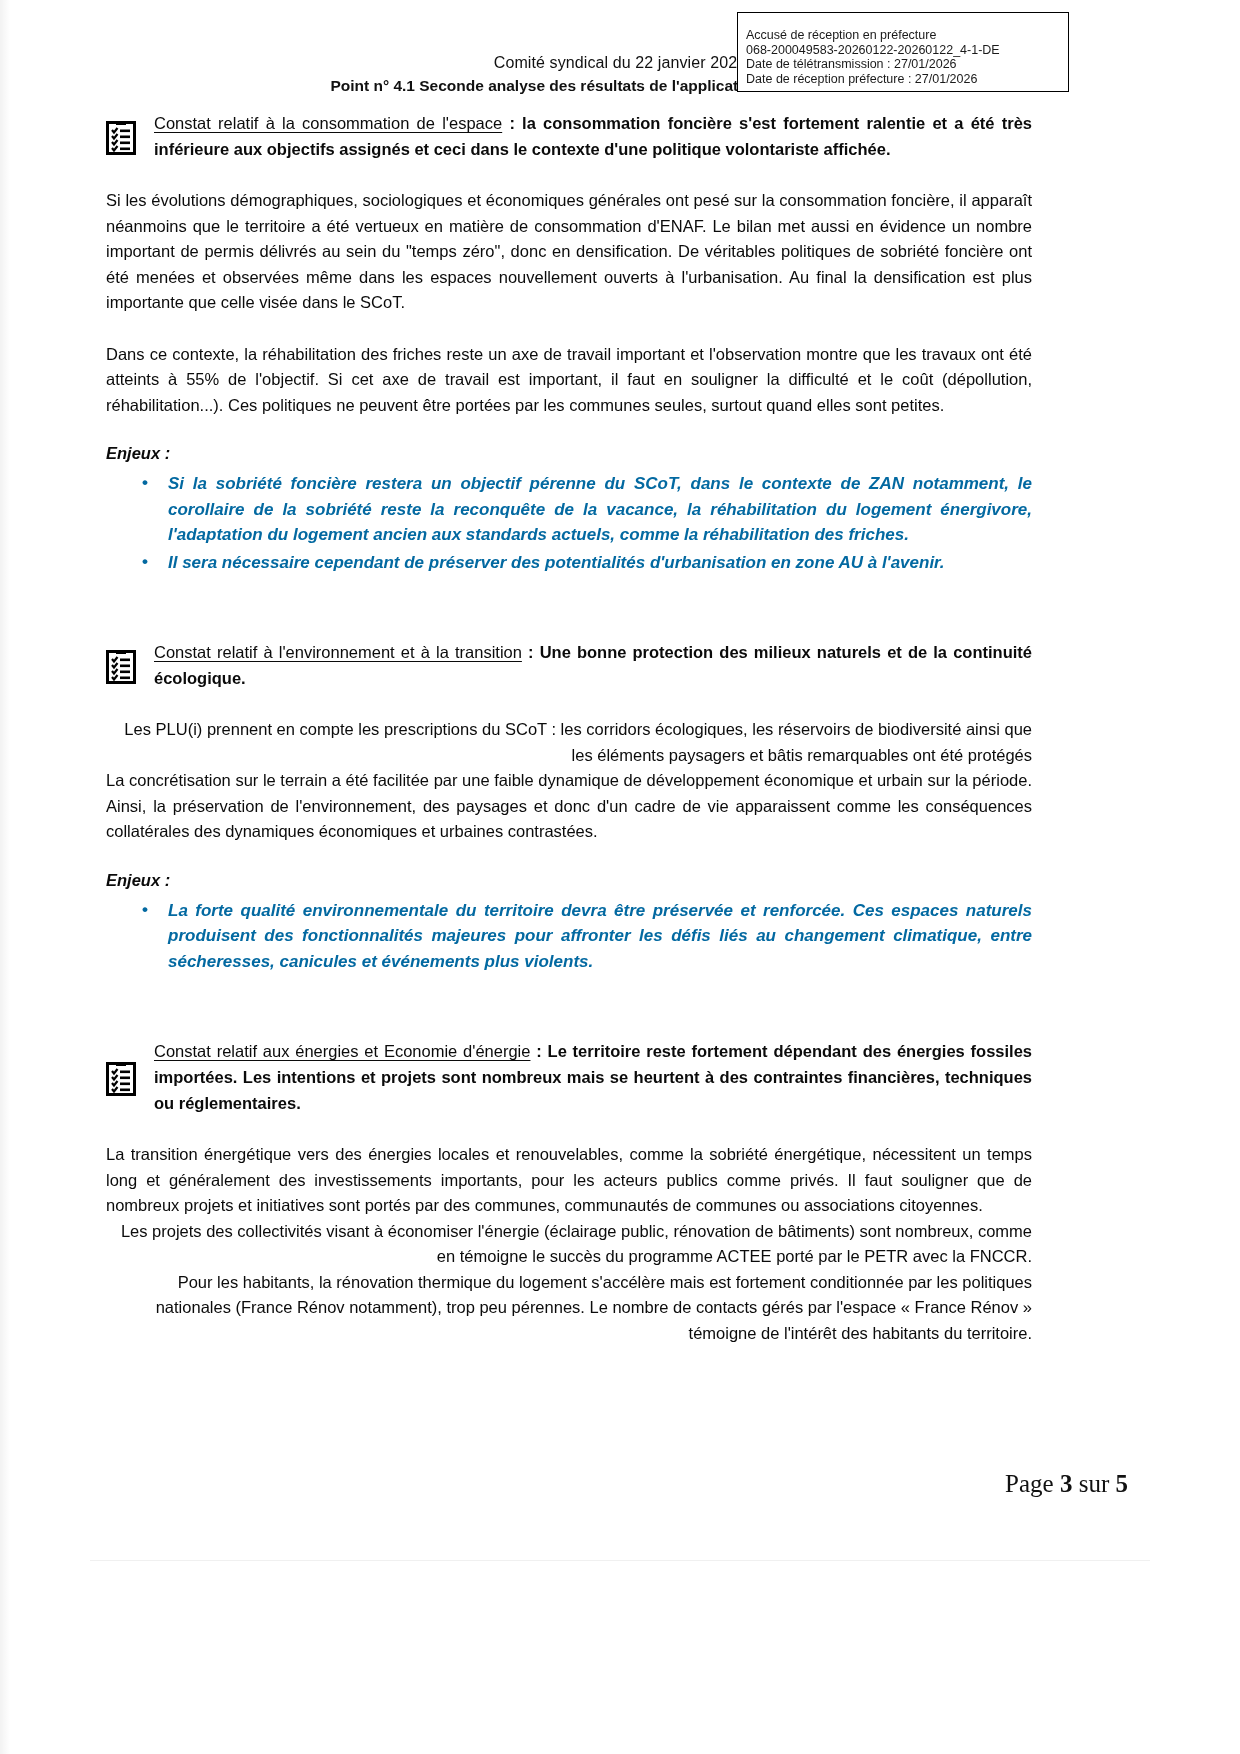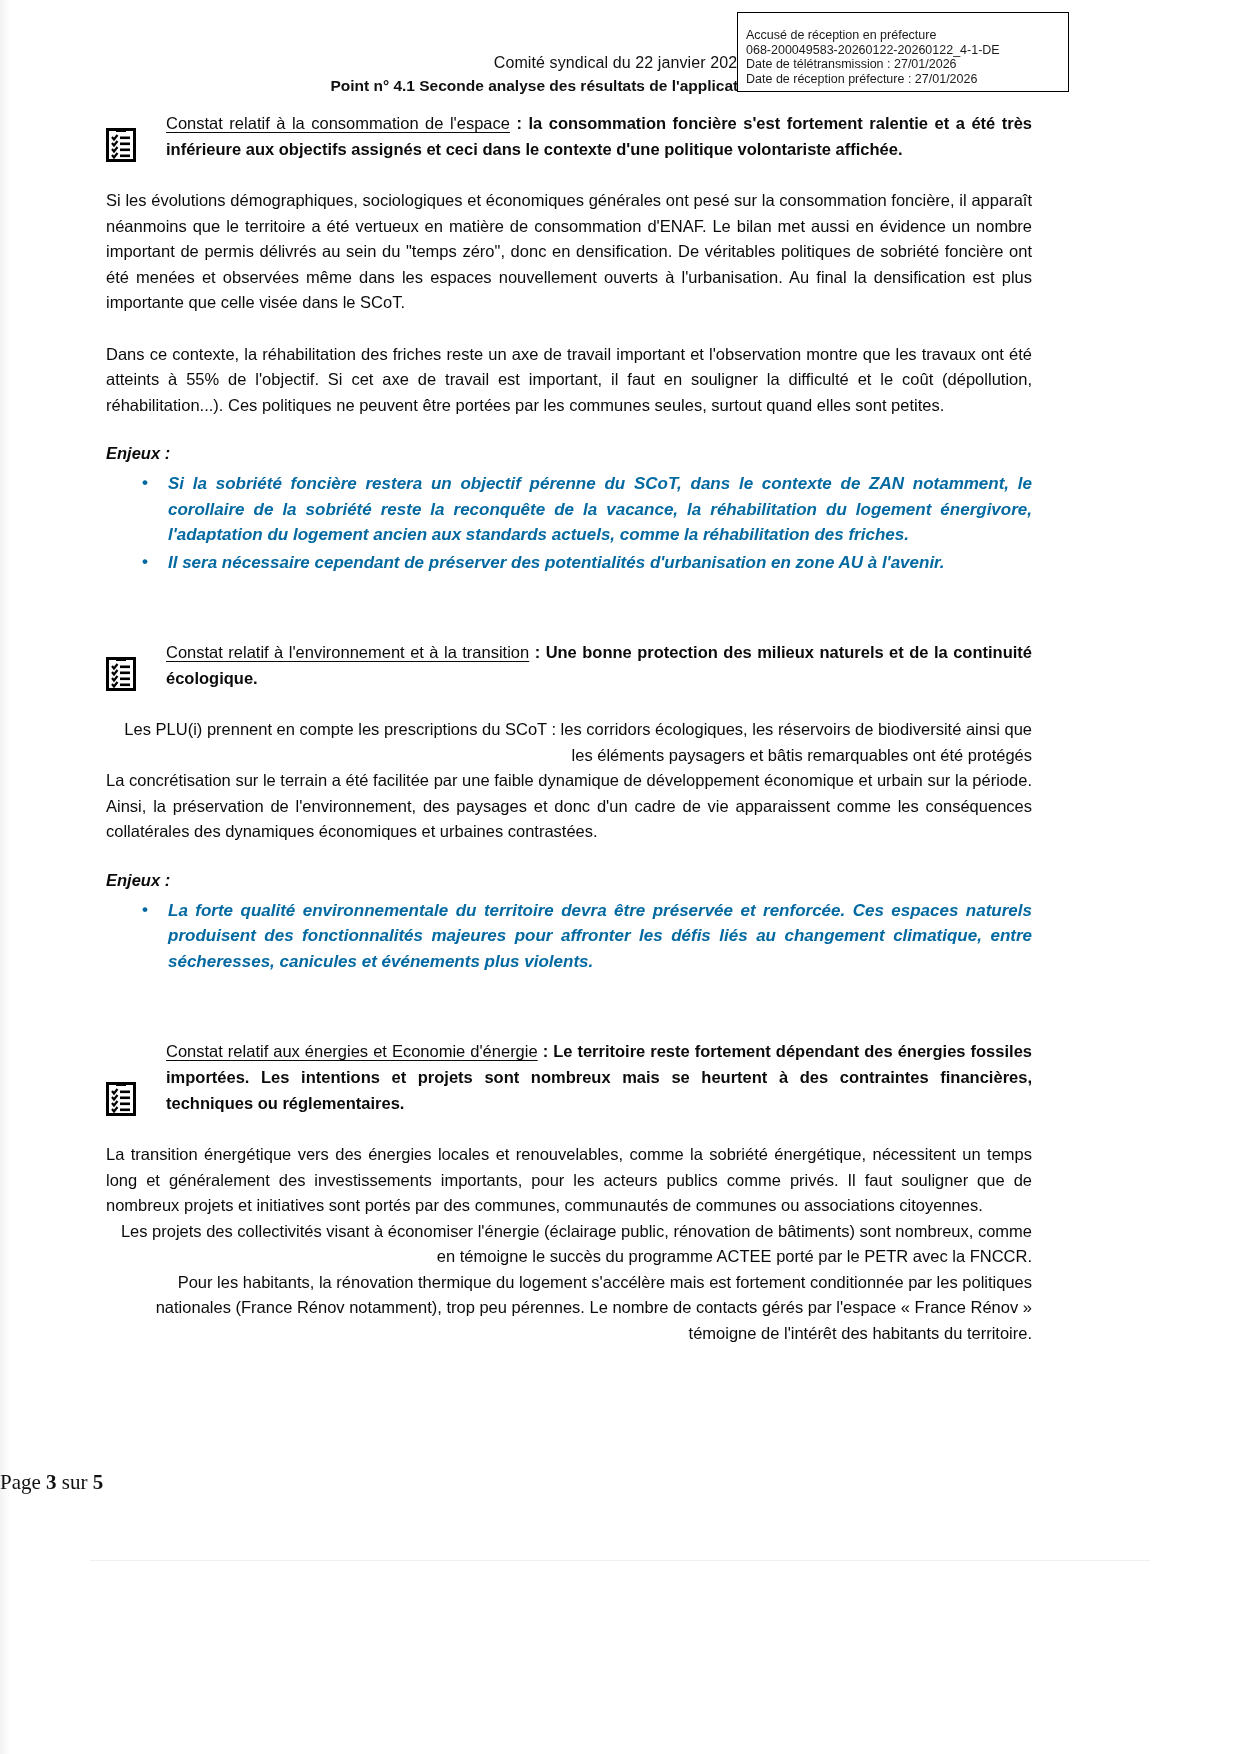--- a/index.html
+++ b/index.html
@@ -71,22 +71,22 @@
   .content {
     position: absolute;
     left: 106px;
     top: 110px;
     width: 926px;
   }
 
   
   .constat {
     display: flex;
-    align-items: flex-end;
-    gap: 12px;
+    align-items: center;
+    gap: 0px;
   }
   .constat-icon {
     flex: 0 0 auto;
     width: 30px;
     height: 34px;
     margin-top: 3px;
     margin-right: 18px;
   }
   .constat-icon svg { display:block; }
   .constat-text {
@@ -151,23 +151,23 @@
   .italic-line {
     font-style: italic;
   }
 
   
   .footer {
     position: absolute;
     left: 0;
     top: 1470px;
     width: 1128px;
-    text-align: left;
+    text-align: right;
     font-family: "Liberation Serif", serif;
-    font-size: 21px;
+    font-size: 25px;
     color: #111;
   }
   .footer b { font-weight: bold; }
 
   
   .scan-edge-left {
     position: absolute;
     left: 0; top: 0;
     width: 10px; height: 1754px;
     background: linear-gradient(to right, rgba(0,0,0,0.05), rgba(0,0,0,0));

